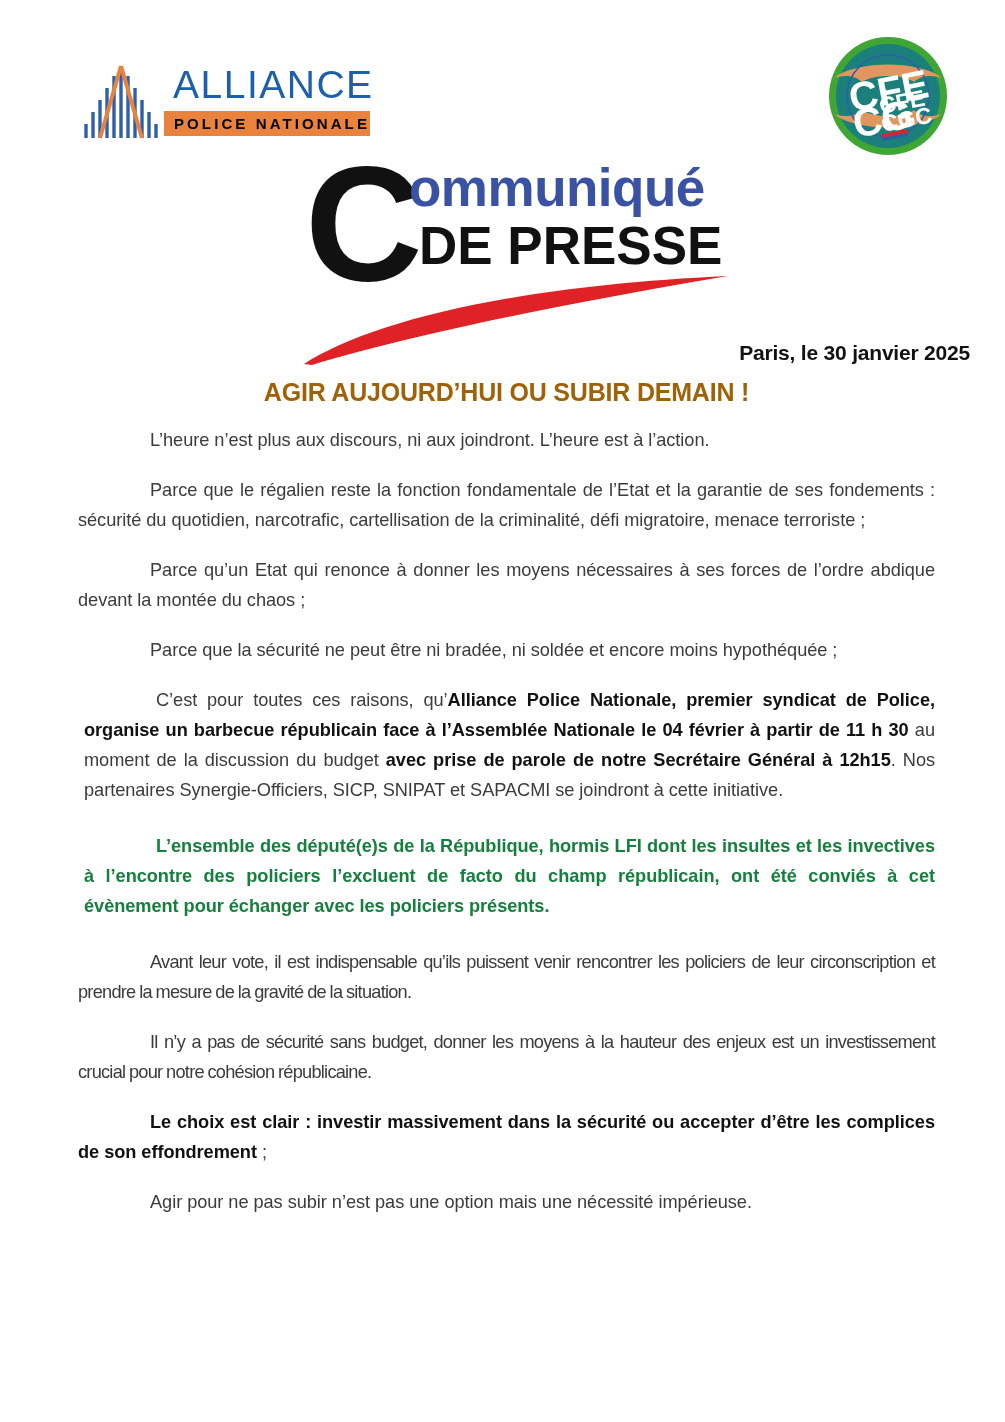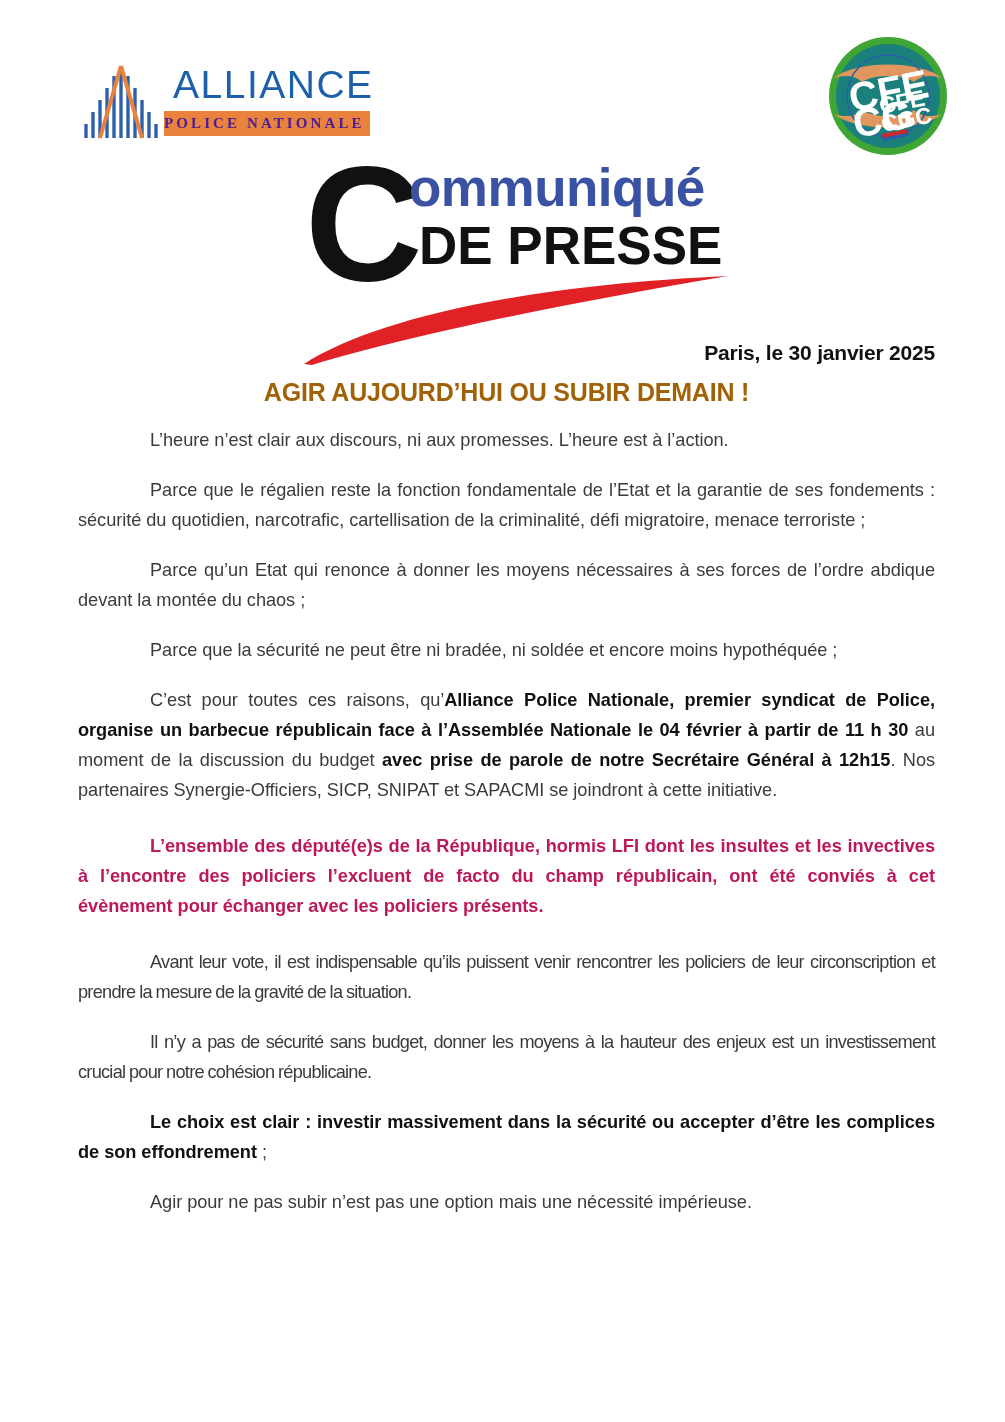--- a/index.html
+++ b/index.html
@@ -48,27 +48,26 @@
   .alliance-banner {
     position: absolute;
     left: 86px;
     top: 47px;
     width: 206px;
     height: 25px;
     background: #E8823C;
   }
   .alliance-banner span {
     display: block;
-    text-align: left;
+    text-align: right;
     font-size: 15px;
     font-weight: bold;
     letter-spacing: 3.1px;
-    color: #4c1d95;
+    color: #000000;
     line-height: 25px;
-    font-family: Liberation Serif, serif;
   }
 
   
   .cfecgc-logo {
     position: absolute;
     right: 55px;
     top: 34px;
     width: 124px;
     height: 124px;
   }
@@ -122,20 +121,21 @@
   .date-line {
     position: absolute;
     left: 0;
     top: 341px;
     width: 935px;
     text-align: right;
     font-size: 21px;
     font-weight: bold;
     letter-spacing: -0.2px;
     color: #111;
+    padding-left: 35px;
   }
   .headline {
     position: absolute;
     left: 78px;
     top: 378px;
     width: 857px;
     text-align: center;
     font-size: 25px;
     font-weight: bold;
     letter-spacing: -0.2px;
@@ -156,23 +156,23 @@
     font-size: 18.2px;
     line-height: 30px;
     color: #3b3b3b;
     letter-spacing: -0.05px;
     -webkit-font-smoothing: antialiased;
   }
   .para.tight {
     letter-spacing: -0.75px;
     word-spacing: -0.6px;
   }
-  .para.gap-lg { margin-bottom: 26px; }
+  .para.gap-lg { margin-bottom: 26px; margin-left: 6px; }
   .para b { color: #111111; font-weight: bold; }
-  .para.bold-all { color: #be185d; font-weight: bold; }
+  .para.bold-all { color: #15803d; font-weight: bold; }
 </style>
 </head>
 <body>
 
 <div class="page">
 
   <div class="header">
 
     <div class="alliance-logo">
       <svg class="alliance-mark" viewBox="0 0 86 76">
@@ -220,21 +220,21 @@
     <svg class="title-swoosh" viewBox="0 0 430 92">
       <path d="M4 90 C70 48, 210 12, 428 2 C240 34, 110 62, 12 91 Z" fill="#E02226"></path>
     </svg>
   </div>
 
   <div class="date-line">Paris, le 30 janvier 2025</div>
   <div class="headline">AGIR AUJOURD’HUI OU SUBIR DEMAIN !</div>
 
   <div class="body">
 
-    <p class="para">L’heure n’est clair aux discours, ni aux promesses. L’heure est à l’action.</p>
+    <p class="para">L’heure n’est plus aux discours, ni aux joindront. L’heure est à l’action.</p>
 
     <p class="para">Parce que le régalien reste la fonction fondamentale de l’Etat et la garantie de ses fondements : sécurité du quotidien, narcotrafic, cartellisation de la criminalité, défi migratoire, menace terroriste ;</p>
 
 
     <p class="para">Parce qu’un Etat qui renonce à donner les moyens nécessaires à ses forces de l’ordre abdique devant la montée du chaos ;</p>
 
 
     <p class="para">Parce que la sécurité ne peut être ni bradée, ni soldée et encore moins hypothéquée ;</p>
 
     <p class="para gap-lg"><span>C’est pour toutes ces raisons, qu’</span><b>Alliance Police Nationale, premier syndicat de Police, organise un barbecue républicain face à l’Assemblée Nationale le 04 février à partir de 11 h 30</b><span> au moment de la discussion du budget </span><b>avec prise de parole de notre Secrétaire Général à 12h15</b><span>. Nos partenaires Synergie-Officiers, SICP, SNIPAT et SAPACMI se joindront à cette initiative.</span></p>

